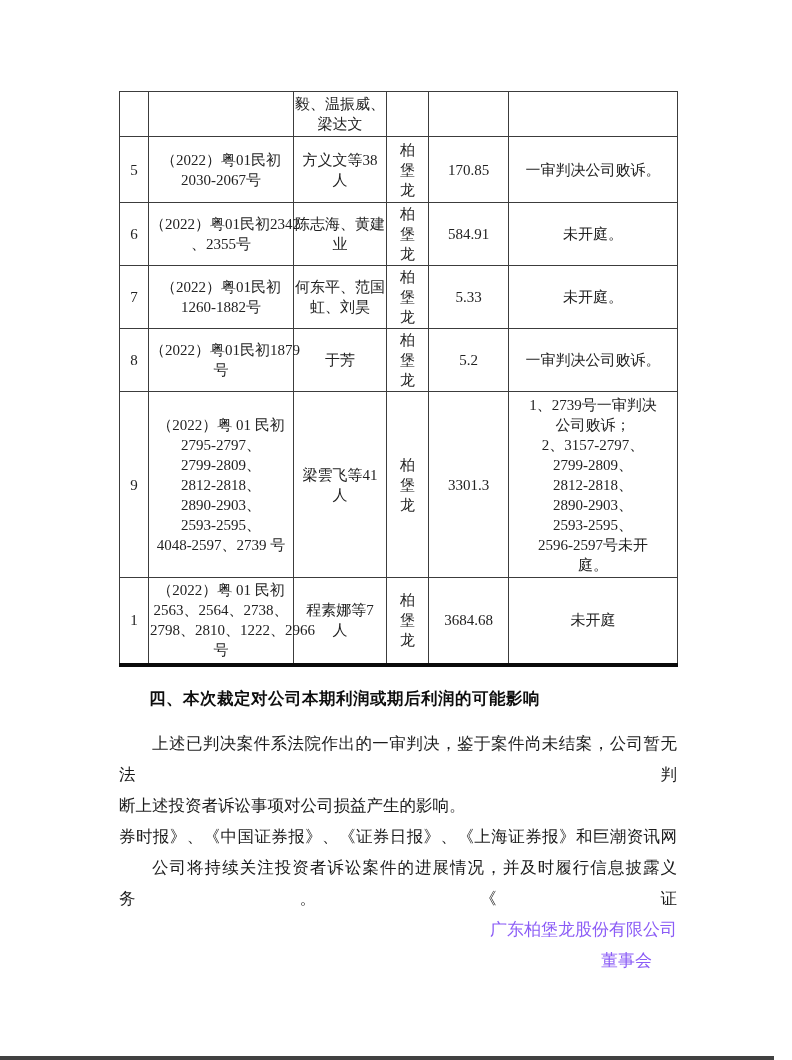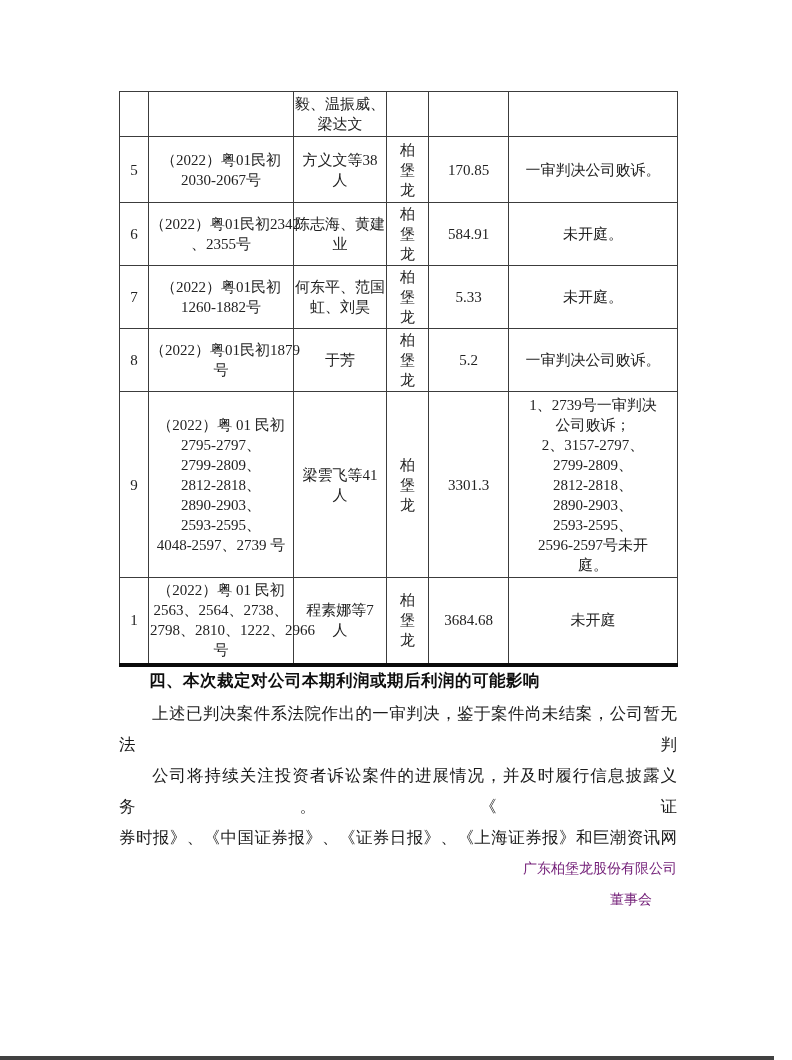--- a/index.html
+++ b/index.html
@@ -14,32 +14,32 @@
     border:1px solid #3c3c3c; border-bottom:4px solid #0a0a0a; }
   table.lit td {
     border:1px solid #3c3c3c; text-align:center; vertical-align:middle;
     font-size:15px; line-height:20px; padding:1px; color:#222222;
     overflow:visible;
   }
   table.lit td div { white-space:nowrap; }
   td.col-def { word-break:break-all; }
 
   .sec-heading {
-    margin-top:0; padding-left:30px; font-size:16.5px; font-weight:bold;
+    margin-top:18px; padding-left:30px; font-size:16.5px; font-weight:bold;
     line-height:27px; color:#0e0e0e;
     font-family:"Liberation Sans", sans-serif;
     letter-spacing:0.5px;
   }
-  .bodytext { margin-top:4px; }
+  .bodytext { margin-top:16px; }
   .bodyline { font-size:16.5px; line-height:31px; color:#1a1a1a; text-align:left; }
   .bodyline.indent { text-indent:33px; }
   .bodyline.jfull { text-align:justify; text-align-last:justify; }
 
   .closing { margin-top:0; }
-  .closing .cline { font-size:14px; line-height:31px; text-align:right; color:#701a75; }
+  .closing .cline { font-size:17px; line-height:31px; text-align:right; color:#8b5cf6; }
   .closing .cline.signer { padding-right:25px; }
 
   .page-bottom-divider {
     position:absolute; left:0; bottom:0; width:792px; height:4px; background:#414141;
   }
 </style>
 </head>
 <body>
 
 <div class="page">
@@ -201,24 +201,25 @@
             </td>
           </tr>
         </tbody>
     </table>
 
     <div class="sec-heading">四、本次裁定对公司本期利润或期后利润的可能影响</div>
 
     <div class="bodytext">
         <div>
           <div class="bodyline indent jfull">上述已判决案件系法院作出的一审判决，鉴于案件尚未结案，公司暂无法判</div>
+          <div class="bodyline">断上述投资者诉讼事项对公司损益产生的影响。</div>
         </div>
         <div>
+          <div class="bodyline jfull">券时报》、《中国证券报》、《证券日报》、《上海证券报》和巨潮资讯网</div>
           <div class="bodyline indent jfull">公司将持续关注投资者诉讼案件的进展情况，并及时履行信息披露义务。《证</div>
-          <div class="bodyline jfull">券时报》、《中国证券报》、《证券日报》、《上海证券报》和巨潮资讯网</div>
         </div>
       </div>
 
     <div class="closing">
       <div class="cline company">广东柏堡龙股份有限公司</div>
       <div class="cline signer">董事会</div>
 
     </div>
 
   </div>

